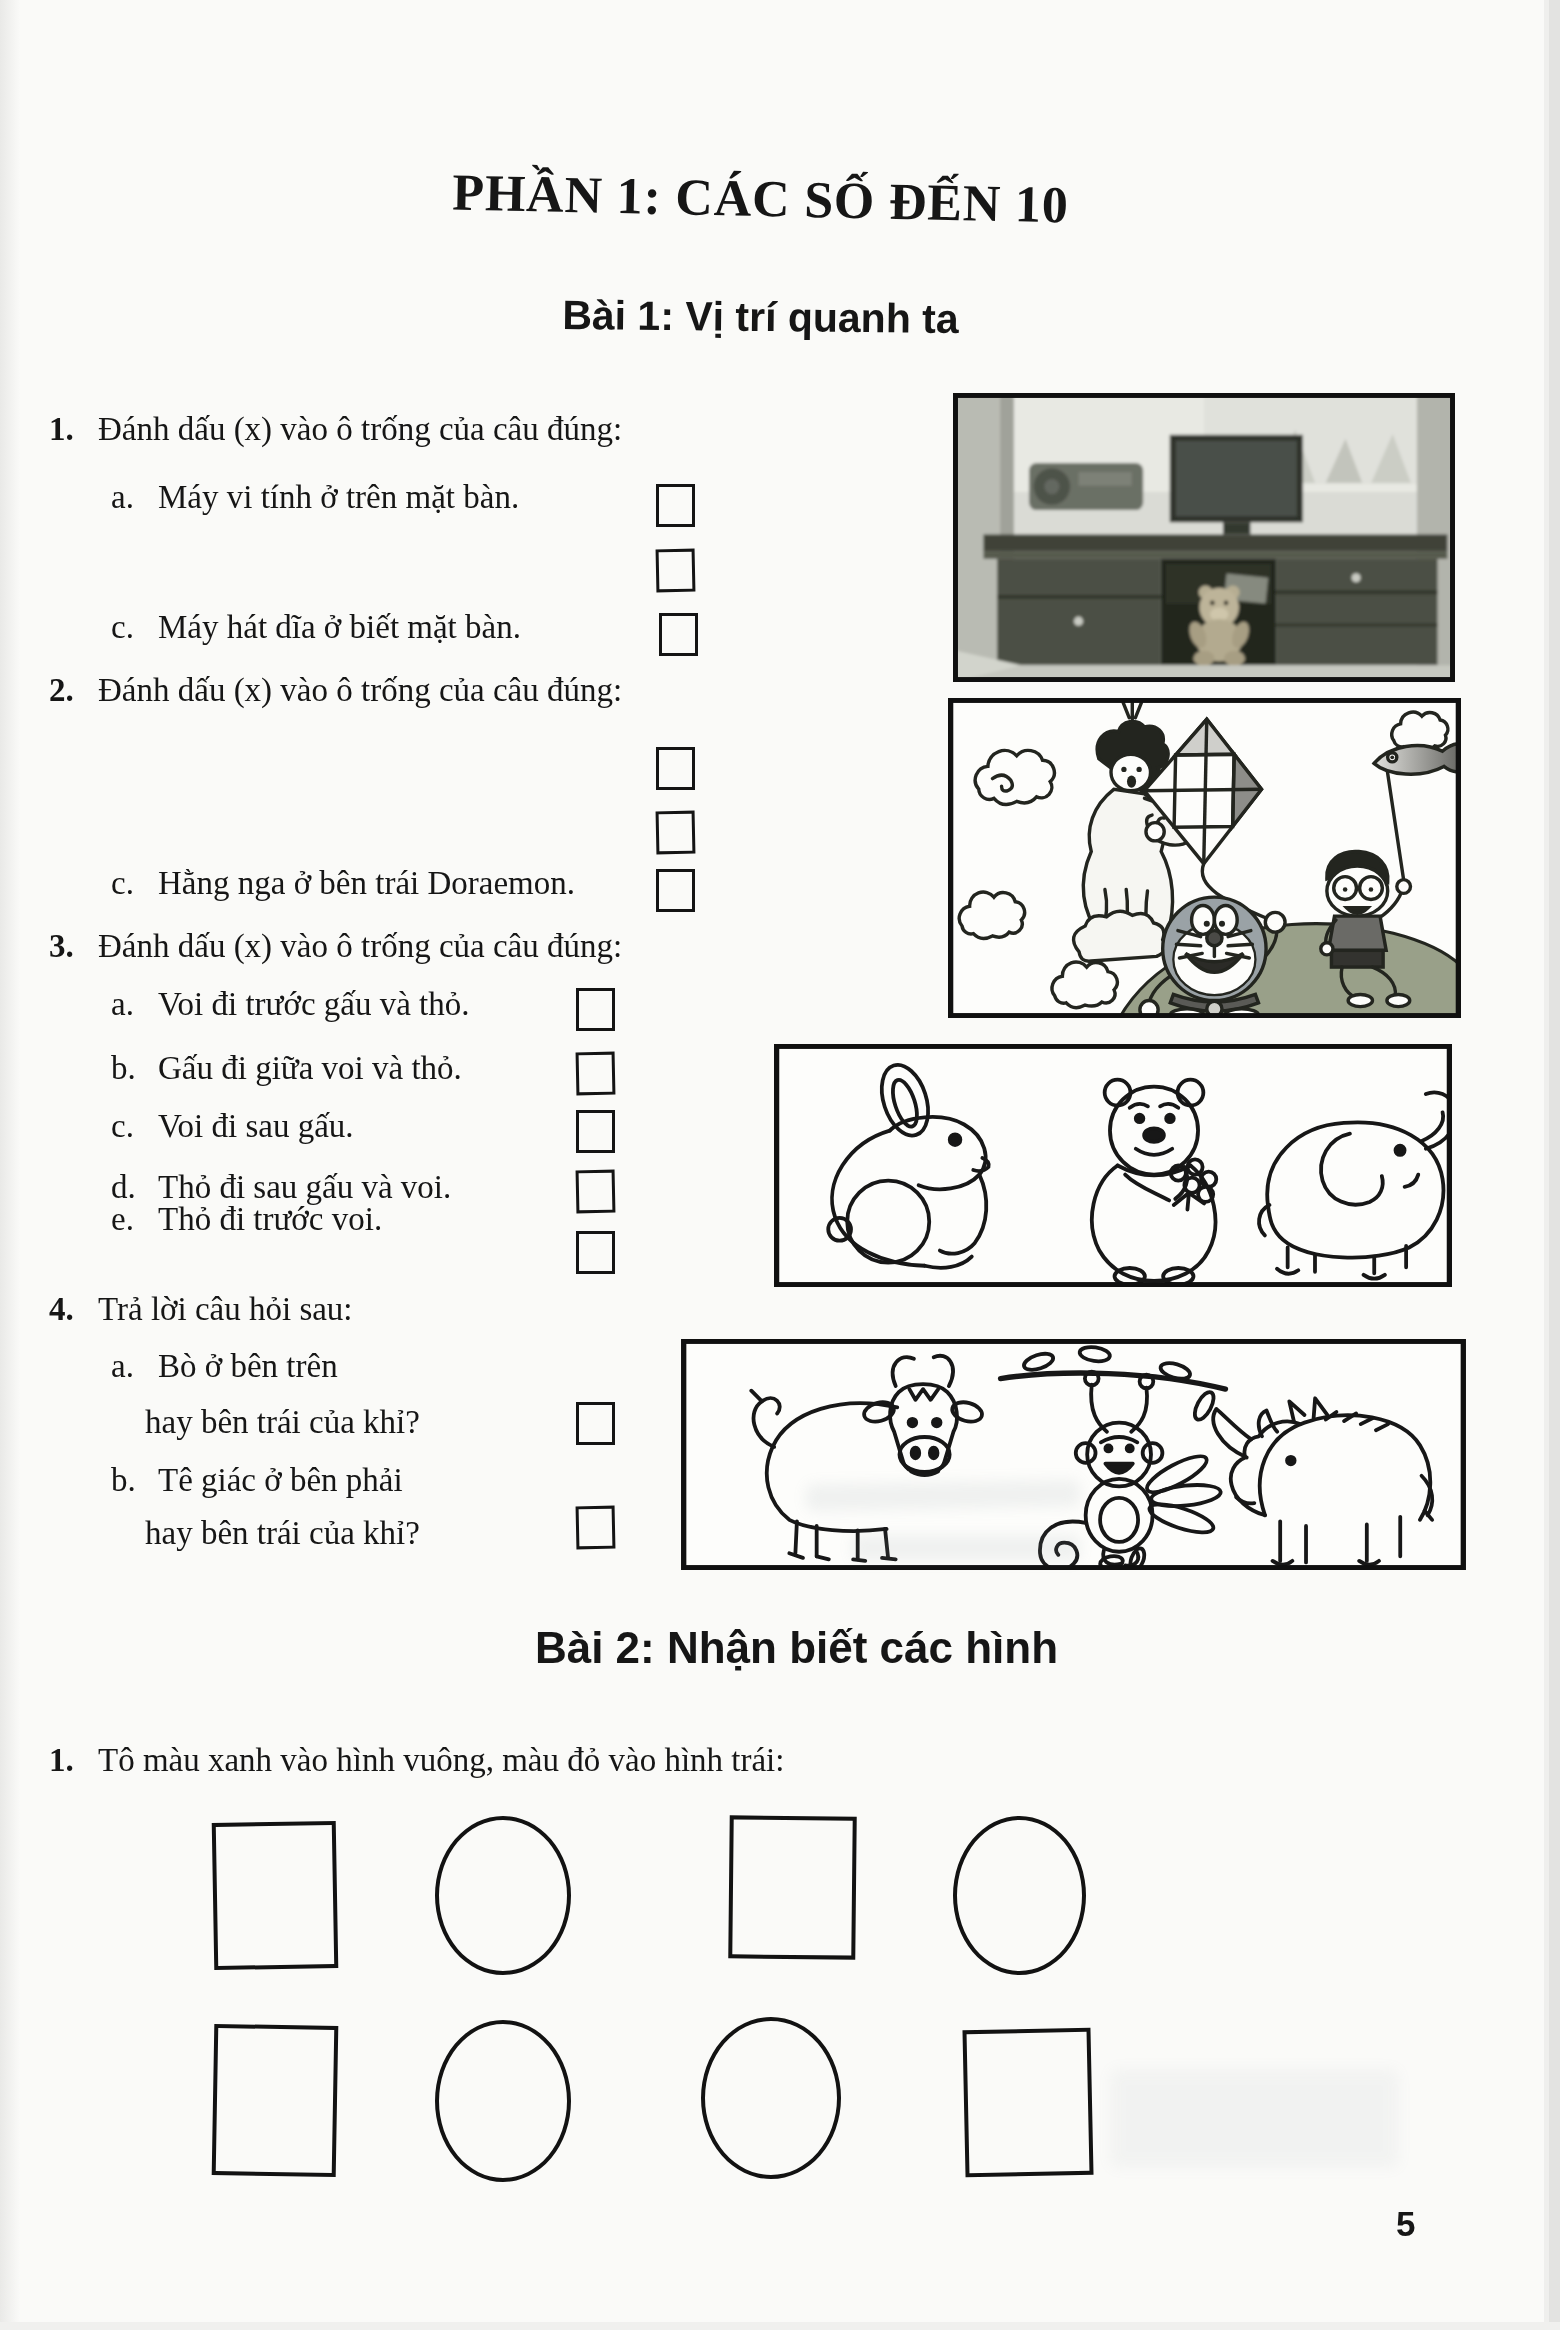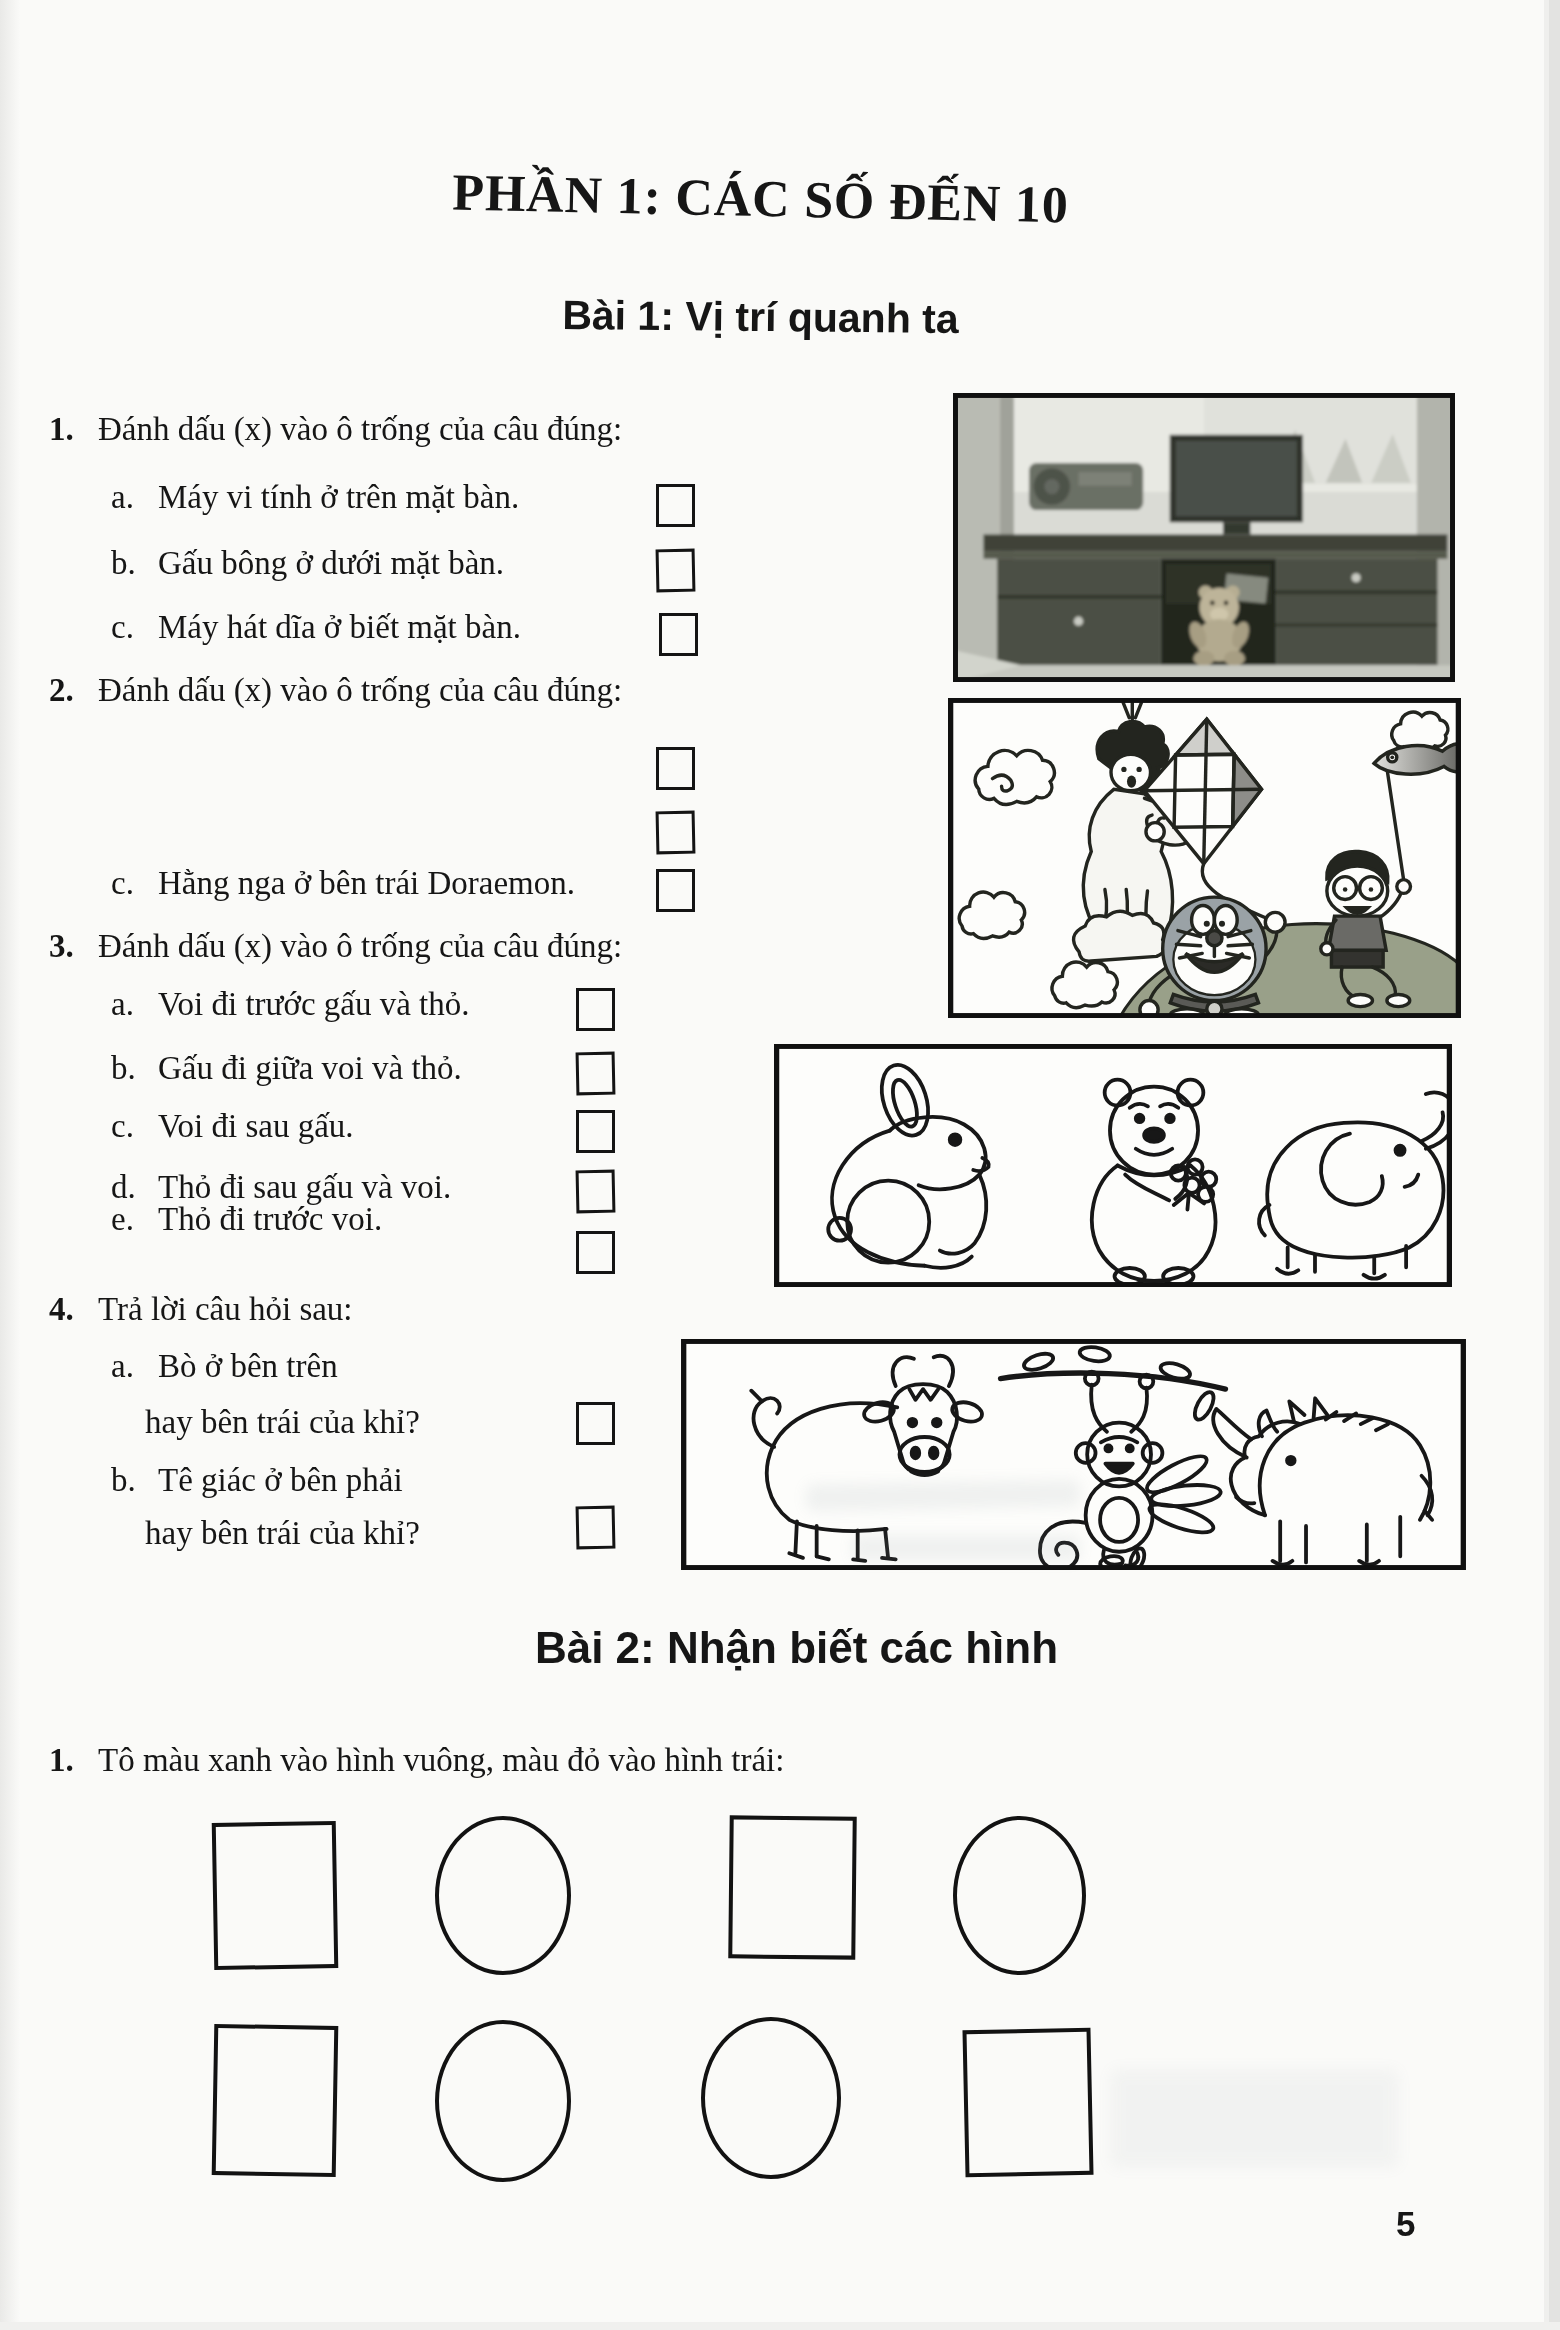--- a/index.html
+++ b/index.html
@@ -62,23 +62,20 @@
   <div class="scan-edge-bottom"></div>
 
   <div class="part-title">PHẦN 1: CÁC SỐ ĐẾN 10</div>
   <div class="lesson-title lesson1-title">Bài 1: Vị trí quanh ta</div>
 
   <div class="line" style="top:411px">
     <span class="num">1.</span><span>Đánh dấu (x) vào ô trống của câu đúng:</span>
   </div>
   <div class="line item" style="top:479px">
     <span class="item-label">a.</span><span>Máy vi tính ở trên mặt bàn.</span>
-  </div>
-  <div class="line item" style="top:545px">
-    <span class="item-label">b.</span><span>Gấu bông ở dưới mặt bàn.</span>
   </div>
   <div class="line item" style="top:609px">
     <span class="item-label">c.</span><span>Máy hát dĩa ở biết mặt bàn.</span>
   </div>
   <div class="checkbox" style="left:656px; top:484px"></div>
   <div class="checkbox cb-tilt" style="left:656px; top:549px"></div>
   <div class="checkbox" style="left:659px; top:613px"></div>
 
   <div class="line" style="top:672px">
     <span class="num">2.</span><span>Đánh dấu (x) vào ô trống của câu đúng:</span>

